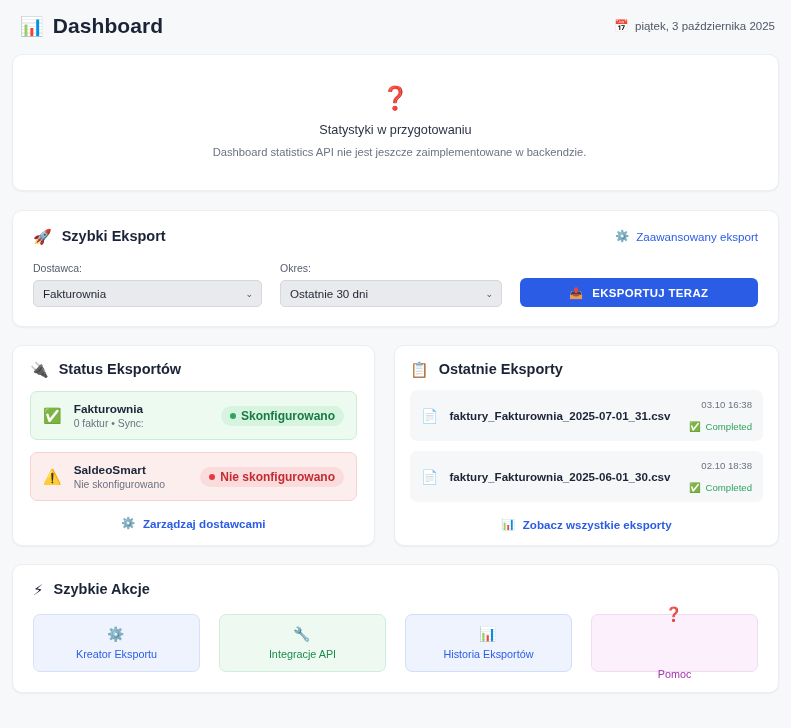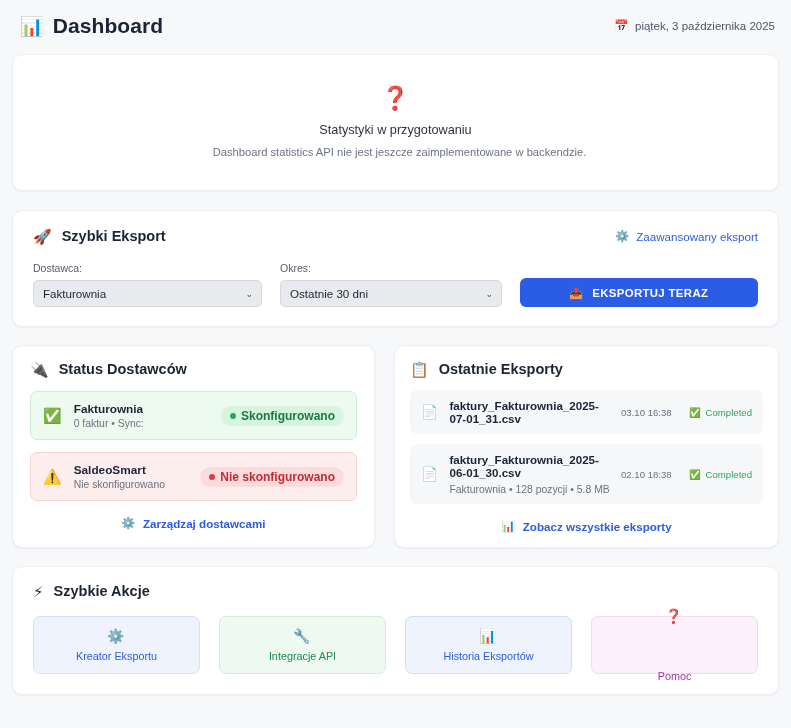--- a/index.html
+++ b/index.html
@@ -122,21 +122,21 @@
   
   .exp-list { margin-top: 13px; display: flex; flex-direction: column; gap: 10px; }
   .exp-item {
     display: flex; align-items: center; gap: 11px;
     background: #f6f7f9; border-radius: 7px; padding: 9px 11px;
   }
   .exp-emoji { font-size: 14px; line-height: 1; }
   .exp-main { flex: 1; display: flex; flex-direction: column; gap: 5px; min-width: 0; }
   .exp-name { font-size: 11.6px; font-weight: bold; color: #1b2437; }
   .exp-meta { font-size: 10.4px; color: #6b7280; }
-  .exp-right { display: flex; align-items: flex-end; gap: 18px; }
+  .exp-right { display: flex; flex-direction: column; align-items: flex-end; gap: 11px; }
   .exp-time { font-size: 9.6px; color: #6b7280; }
   .exp-status {
     display: inline-flex; align-items: center; gap: 4px;
     font-size: 9.6px; color: #2fa45f; font-weight: normal;
   }
 
   
   .actions-card { margin-top: 18px; padding: 16px 20px 20px 20px; }
   .actions-grid { display: flex; gap: 19px; margin-top: 17px; }
   .action-tile {
@@ -216,21 +216,21 @@
         <span>EKSPORTUJ TERAZ</span>
       </button>
     </div>
   </div>
 
   <div class="mid-row">
 
     <div class="card providers-card">
       <div class="card-title">
         <span class="t-icon">🔌</span>
-        <span>Status Dostawców</span>
+        <span>Status Eksportów</span>
       </div>
 
       <div class="prov-list">
         <div class="prov-item prov-ok">
           <span class="prov-emoji">✅</span>
           <span class="prov-text">
             <span class="prov-name">Fakturownia</span>
             <span class="prov-meta">0 faktur • Sync:</span>
           </span>
           <span class="badge badge-ok">
@@ -276,21 +276,20 @@
               <span>✅</span>
               <span>Completed</span>
             </span>
           </span>
         </div>
 
         <div class="exp-item">
           <span class="exp-emoji">📄</span>
           <span class="exp-main">
             <span class="exp-name">faktury_Fakturownia_2025-06-01_30.csv</span>
-            <span class="exp-meta">Fakturownia • 128 pozycji • 5.8 MB</span>
           </span>
           <span class="exp-right">
             <span class="exp-time">02.10 18:38</span>
             <span class="exp-status">
               <span>✅</span>
               <span>Completed</span>
             </span>
           </span>
         </div>
       </div>

